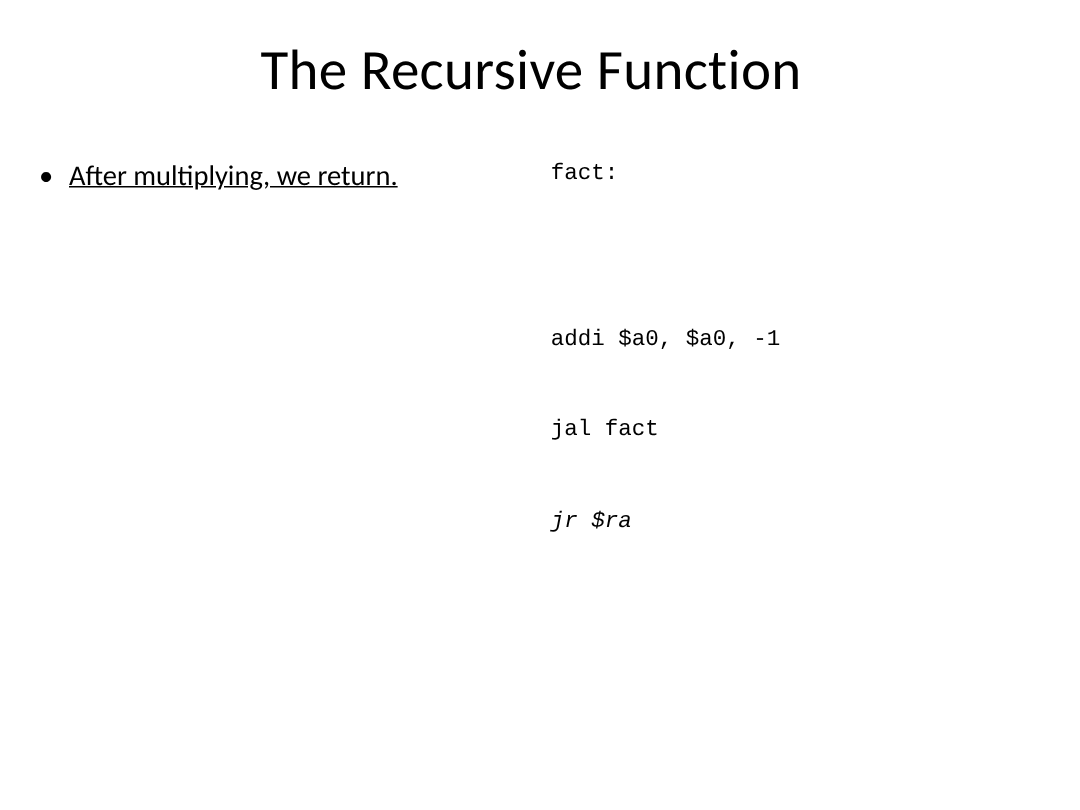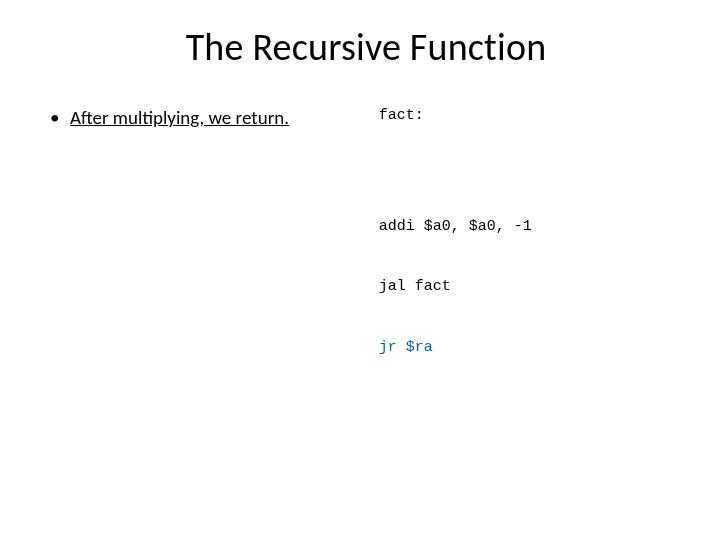--- a/index.html
+++ b/index.html
@@ -1,28 +1,28 @@
 <!DOCTYPE html>
 <html><head>
 <meta charset="utf-8">
 <style>
   * { margin: 0; padding: 0; box-sizing: border-box; }
   html, body { width: 720px; height: 540px; background: #fff; font-family: Calibri, "Segoe UI", Arial, sans-serif; color: #000; }
-  .slide { width: 720px; height: 476px; position: relative; padding: 18px 36px 24px 48px; }
+  .slide { width: 720px; height: 476px; position: relative; padding: 18px 36px 24px 24px; }
   .title { font-size: 38px; font-weight: 400; text-align: center; margin-top: 6px; margin-bottom: 36px; letter-spacing: 0.2px; }
   .body { display: flex; flex-direction: row; align-items: flex-start; }
   .left { flex: 0 0 52%; }
   .right { flex: 0 0 48%; display: flex; flex-direction: column; align-items: flex-start; font-family: "Courier New", Courier, monospace; font-size: 15px; line-height: 1.35; }
   .bullet-row { display: flex; flex-direction: row; align-items: flex-start; font-size: 19px; }
   .bullet-dot { width: 22px; flex: 0 0 22px; text-align: left; padding-left: 2px; }
   .bullet-text { flex: 1; text-decoration: underline; }
   .code-label { flex: 0 0 70px; }
   .code-body { flex: 1; white-space: pre; }
   .code-line { display: block; }
-  .hl { color: #0369a1; }
+  .hl { color: #000000; font-style: italic; }
 </style>
 </head>
 <body>
 
 <div class="slide">
 
   <h1 class="title">The Recursive Function</h1>
 
   <div class="body">
 

